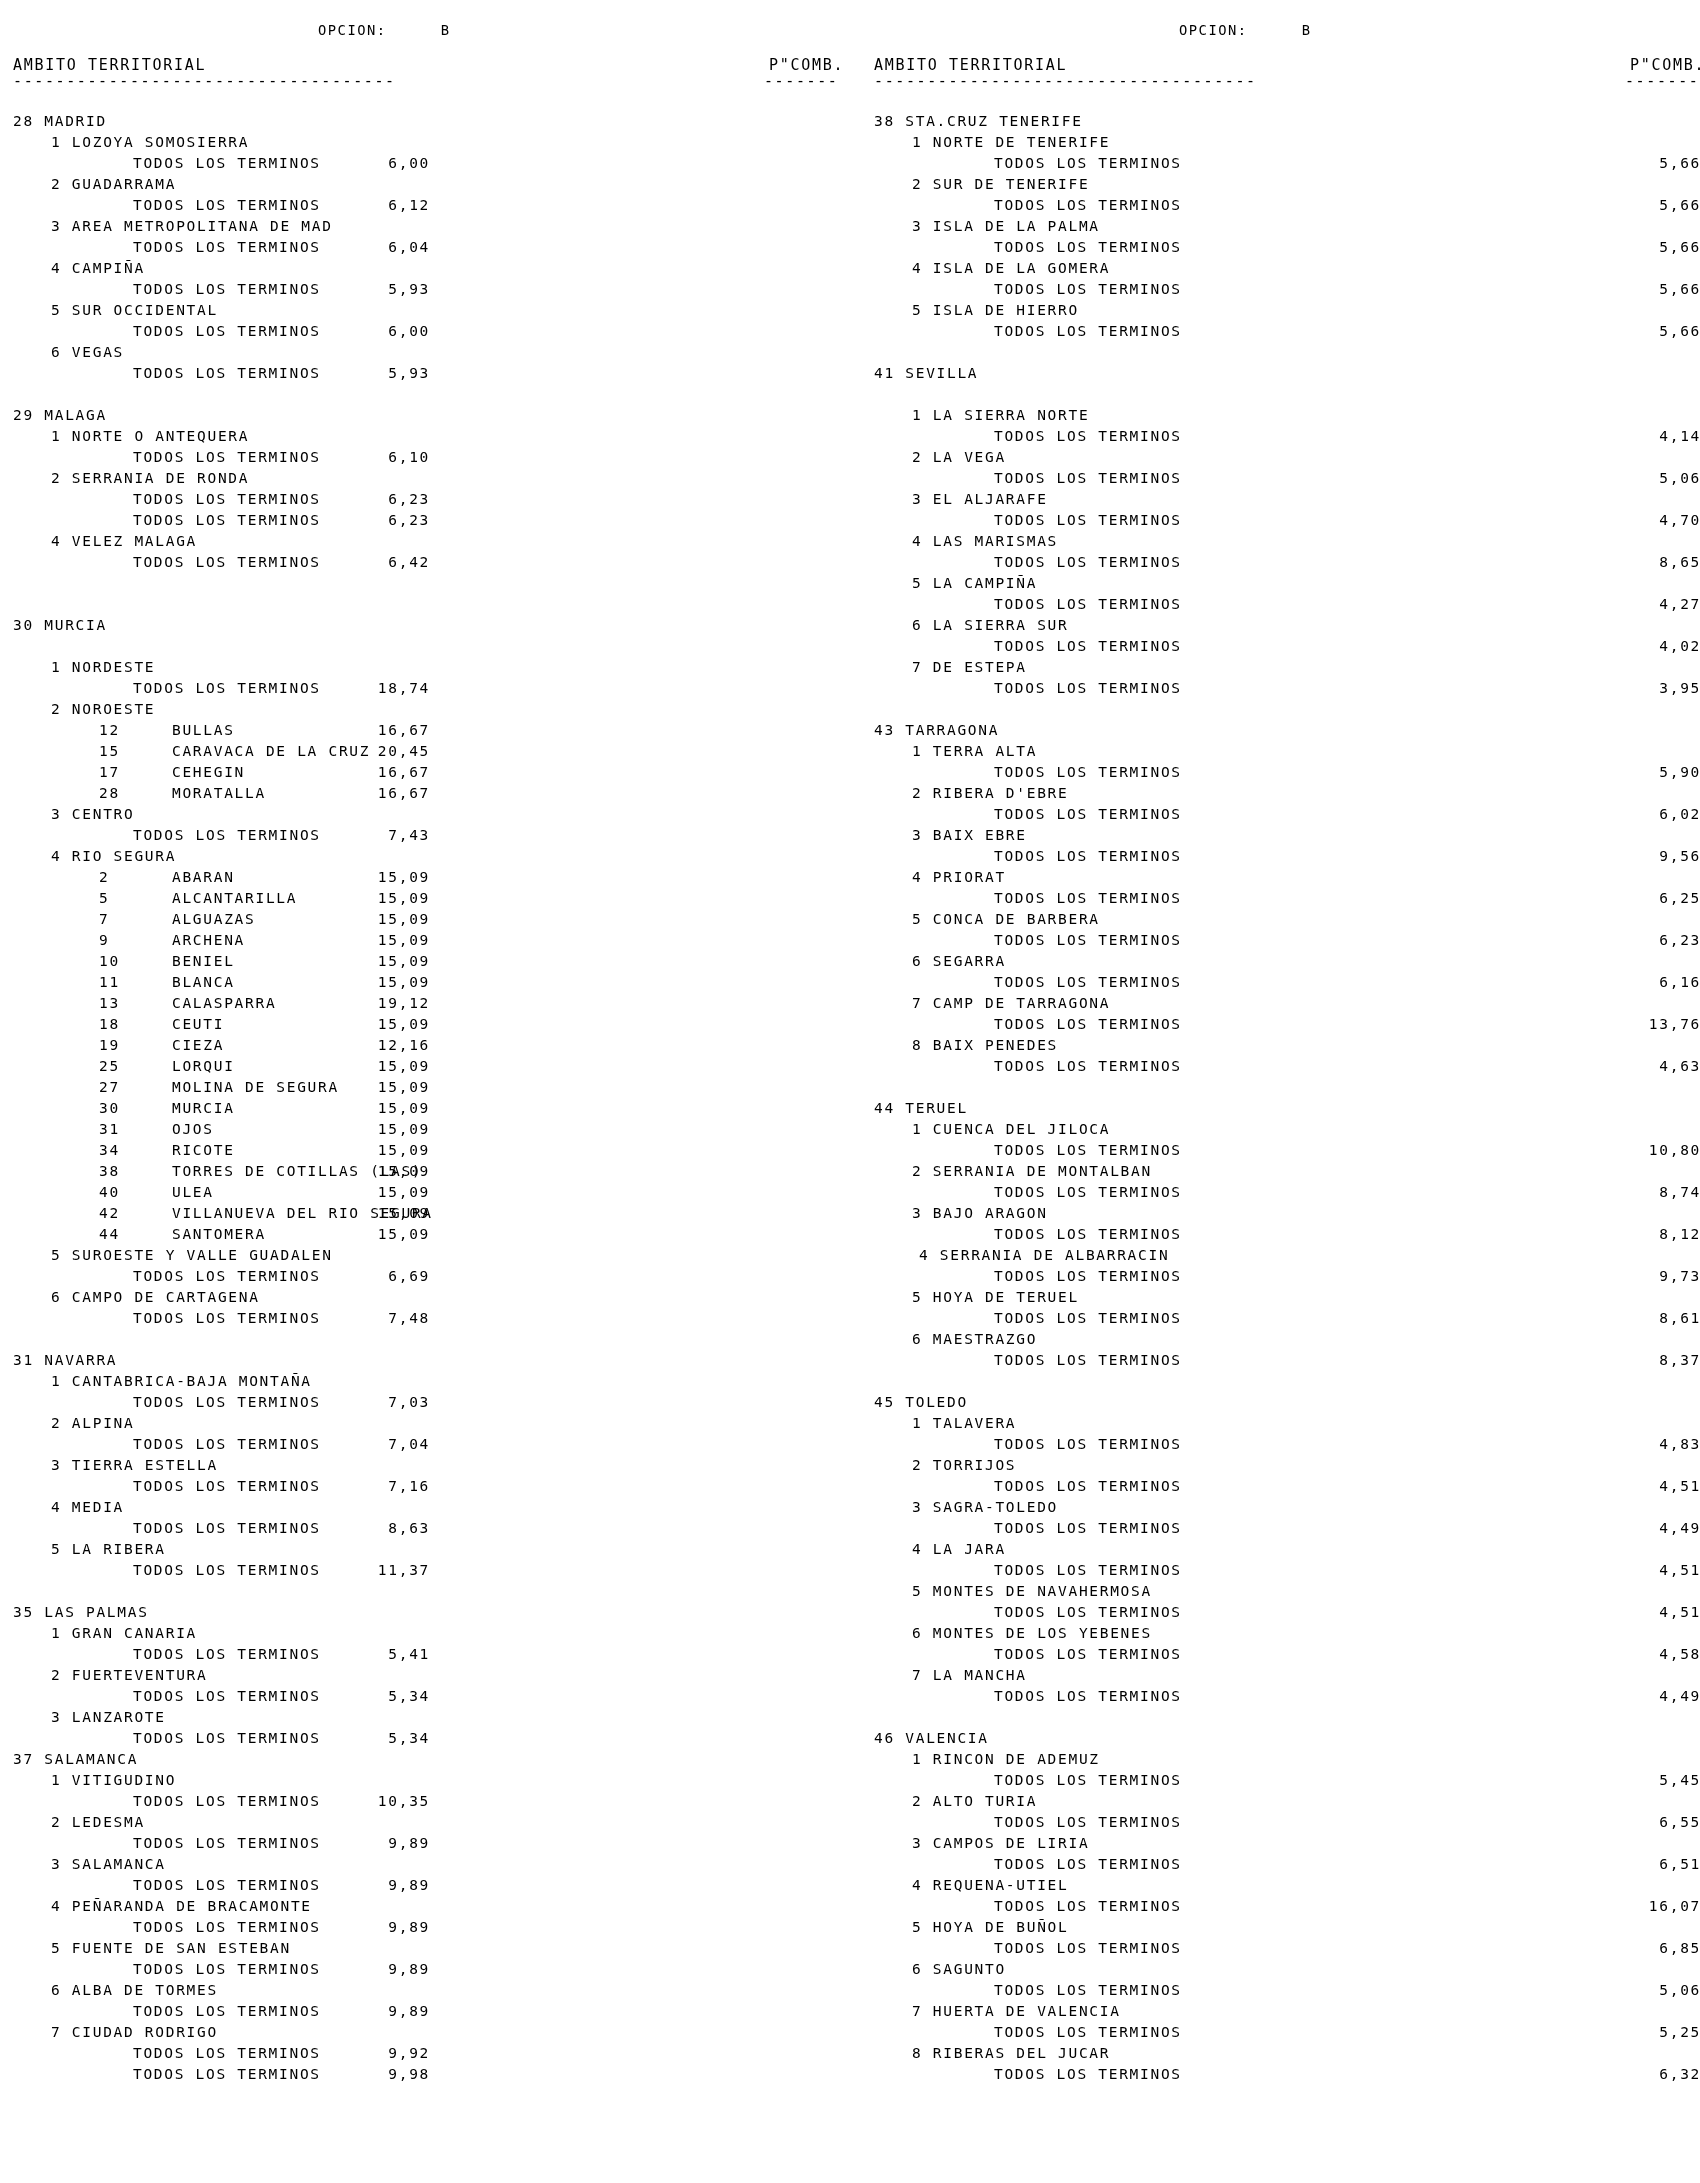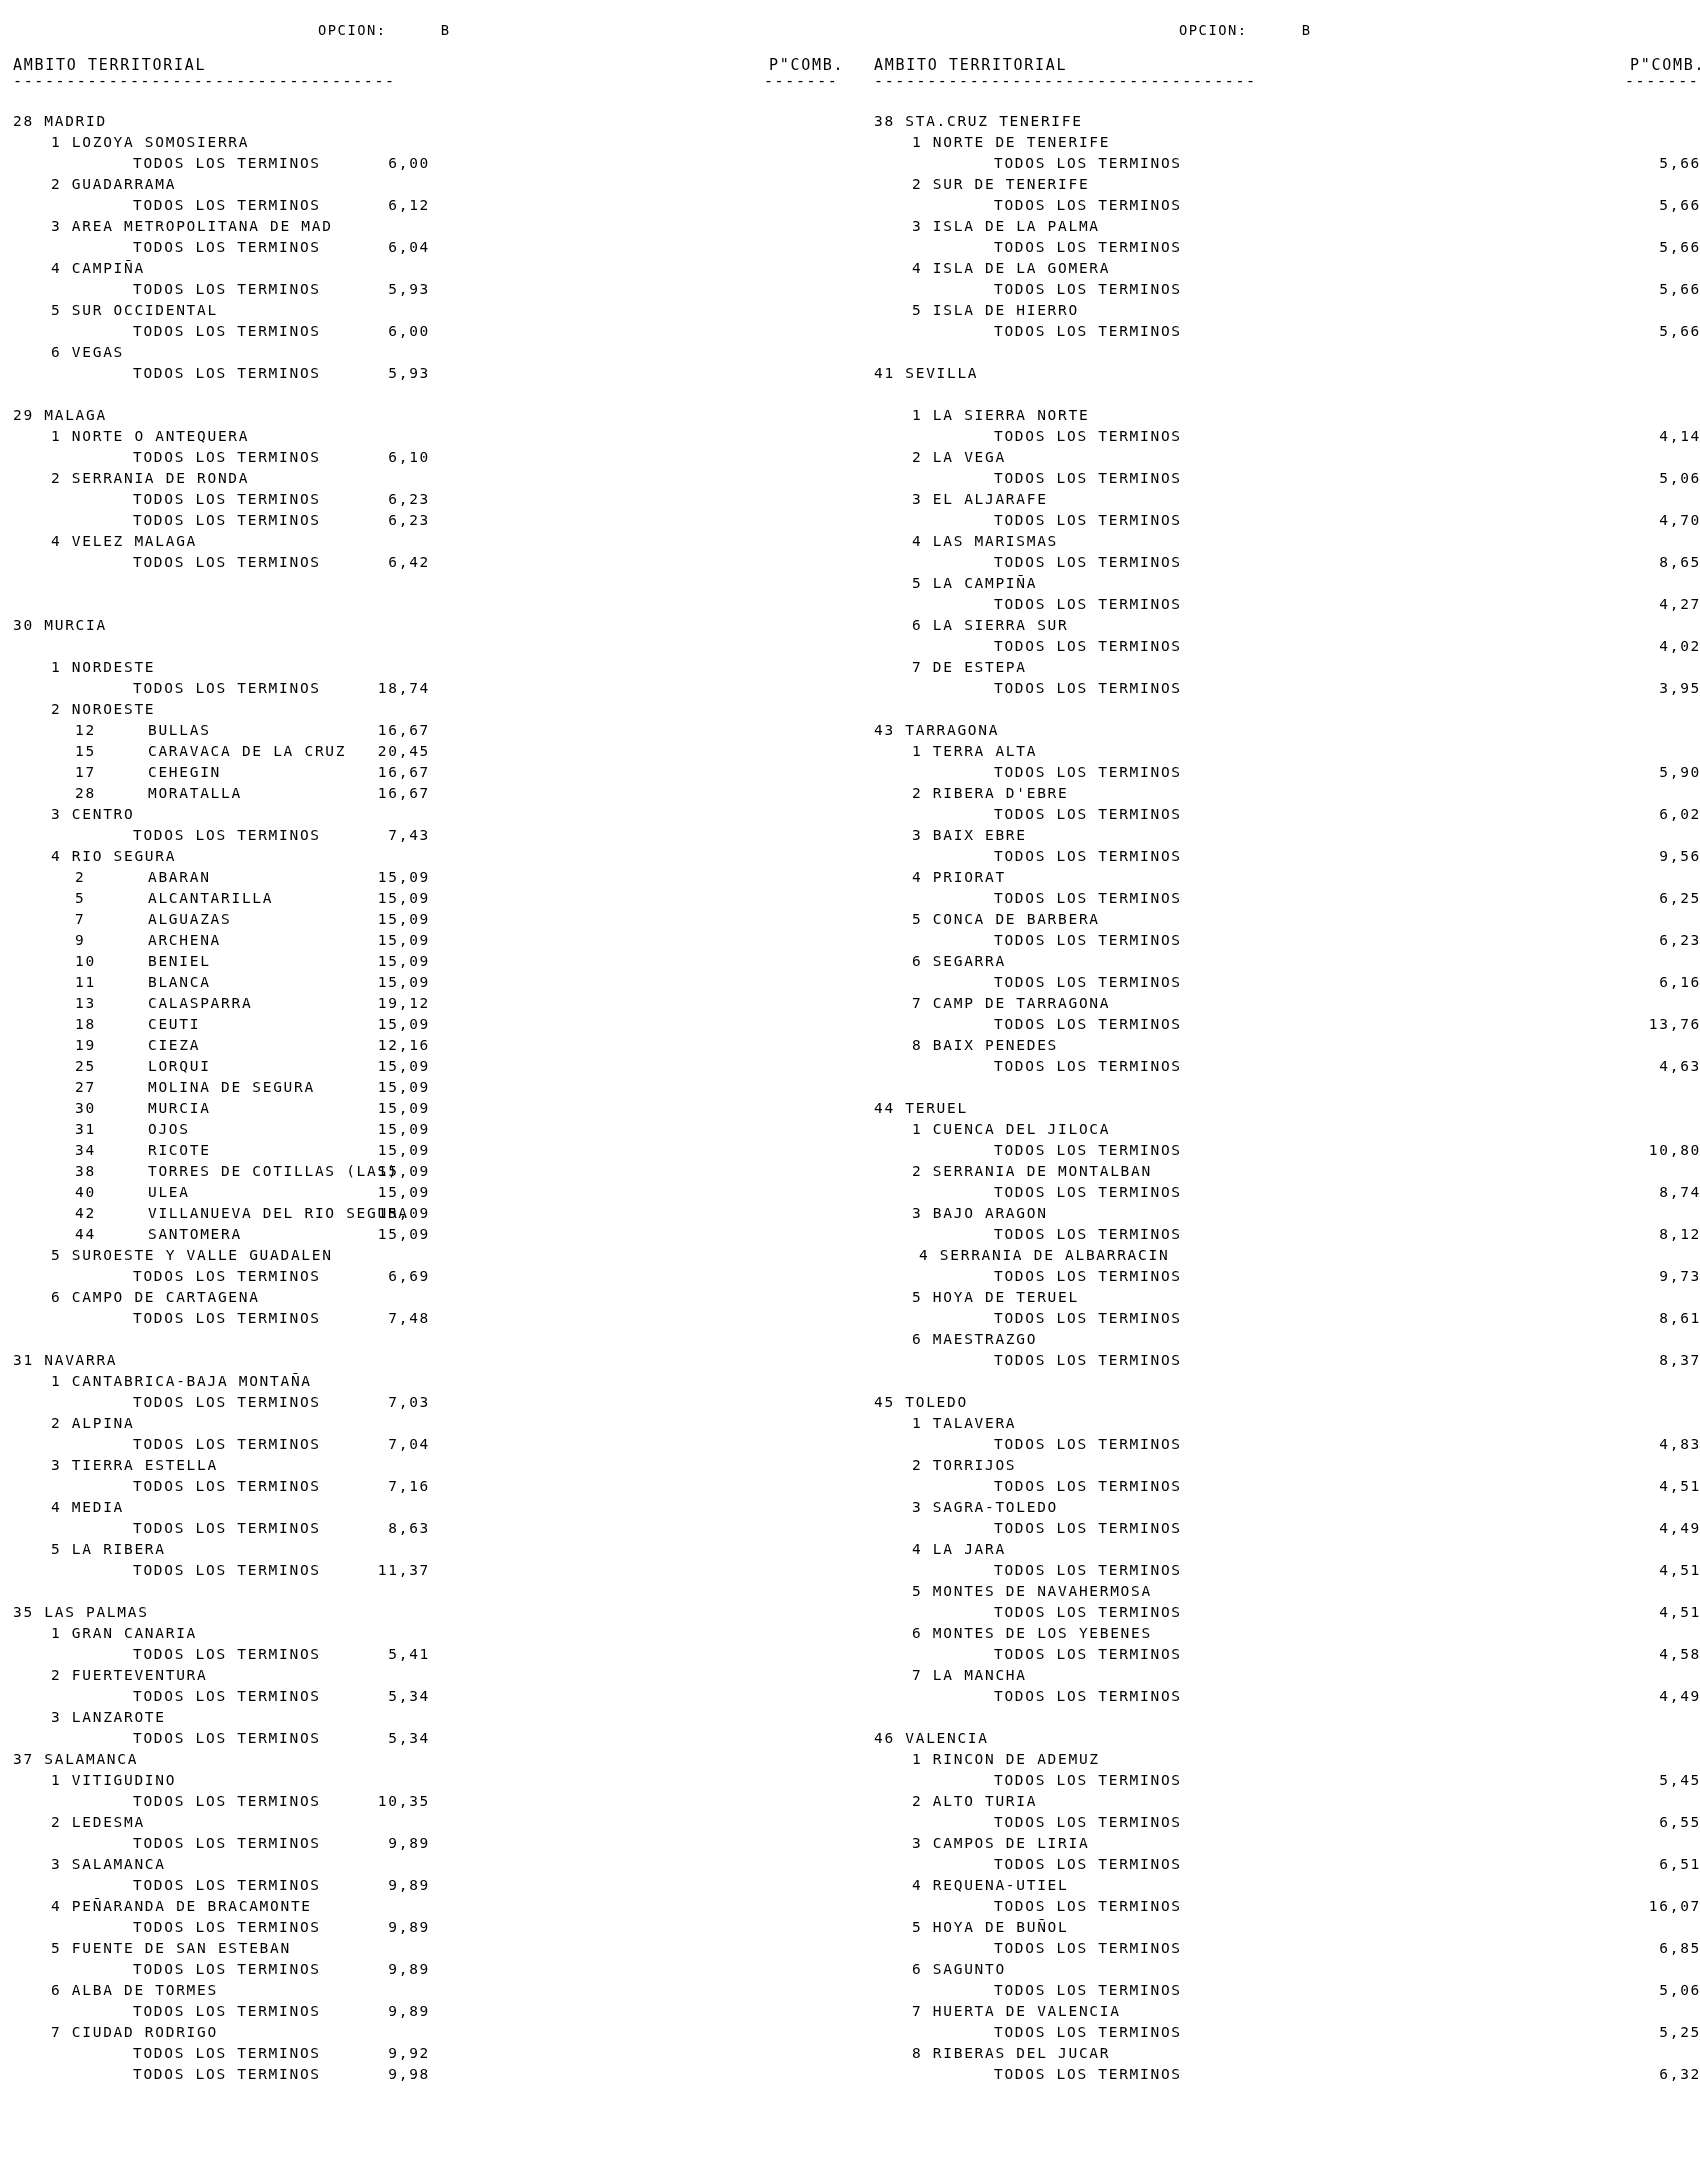--- a/index.html
+++ b/index.html
@@ -85,21 +85,21 @@
     position: absolute;
     top: 0;
     right: 0;
     text-align: right;
   }
   
   .lvl-prov  .txt { left: 0px; }
   .lvl-zone  .txt { left: 38px; }
   .lvl-zone2 .txt { left: 45px; }
   .lvl-term  .txt { left: 120px; }
-  .lvl-muni  .txt { left: 62px; }
+  .lvl-muni  .txt { left: 86px; }
   .lvl-blank { height: 21px; }
 
   .col-left .line .val  { right: 420px; }
   .col-right .line .val { right: 10px; }
 </style>
 </head>
 <body>
 
 <div class="page">
 

